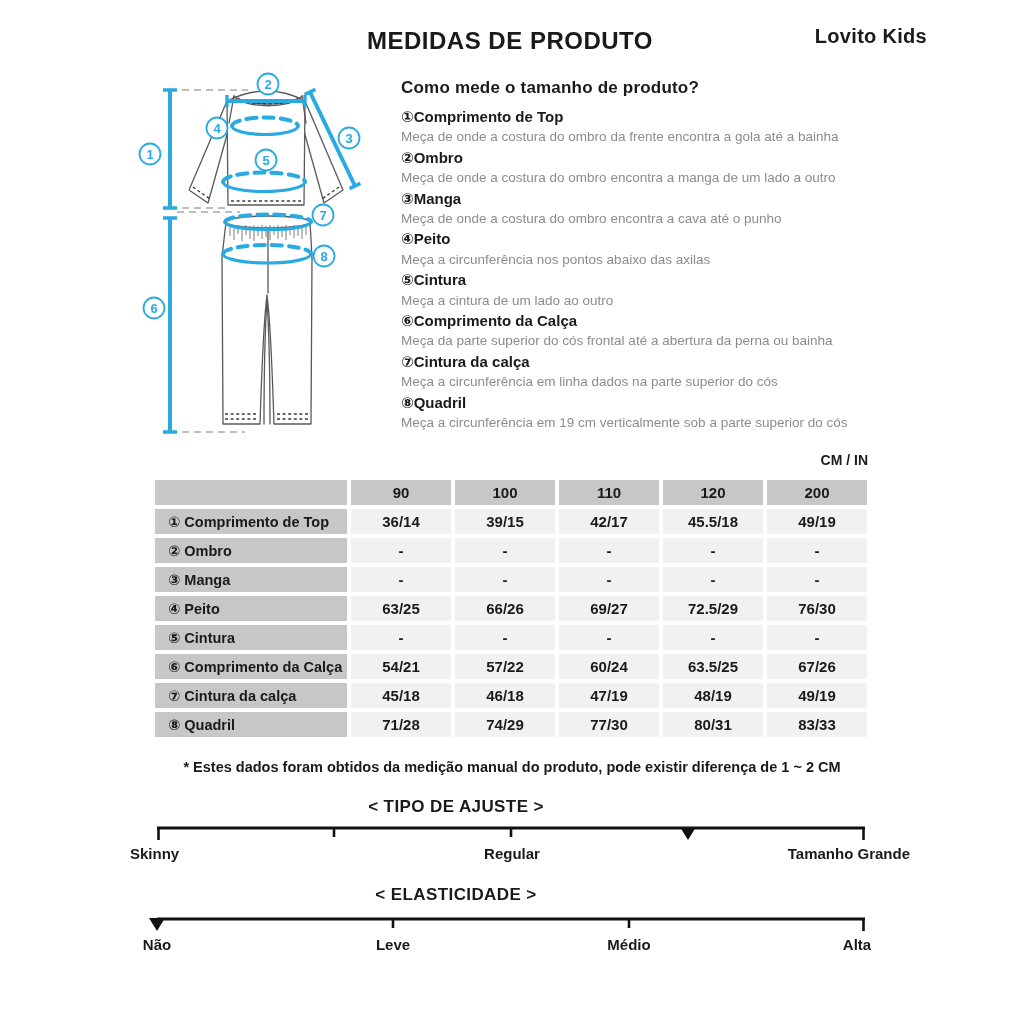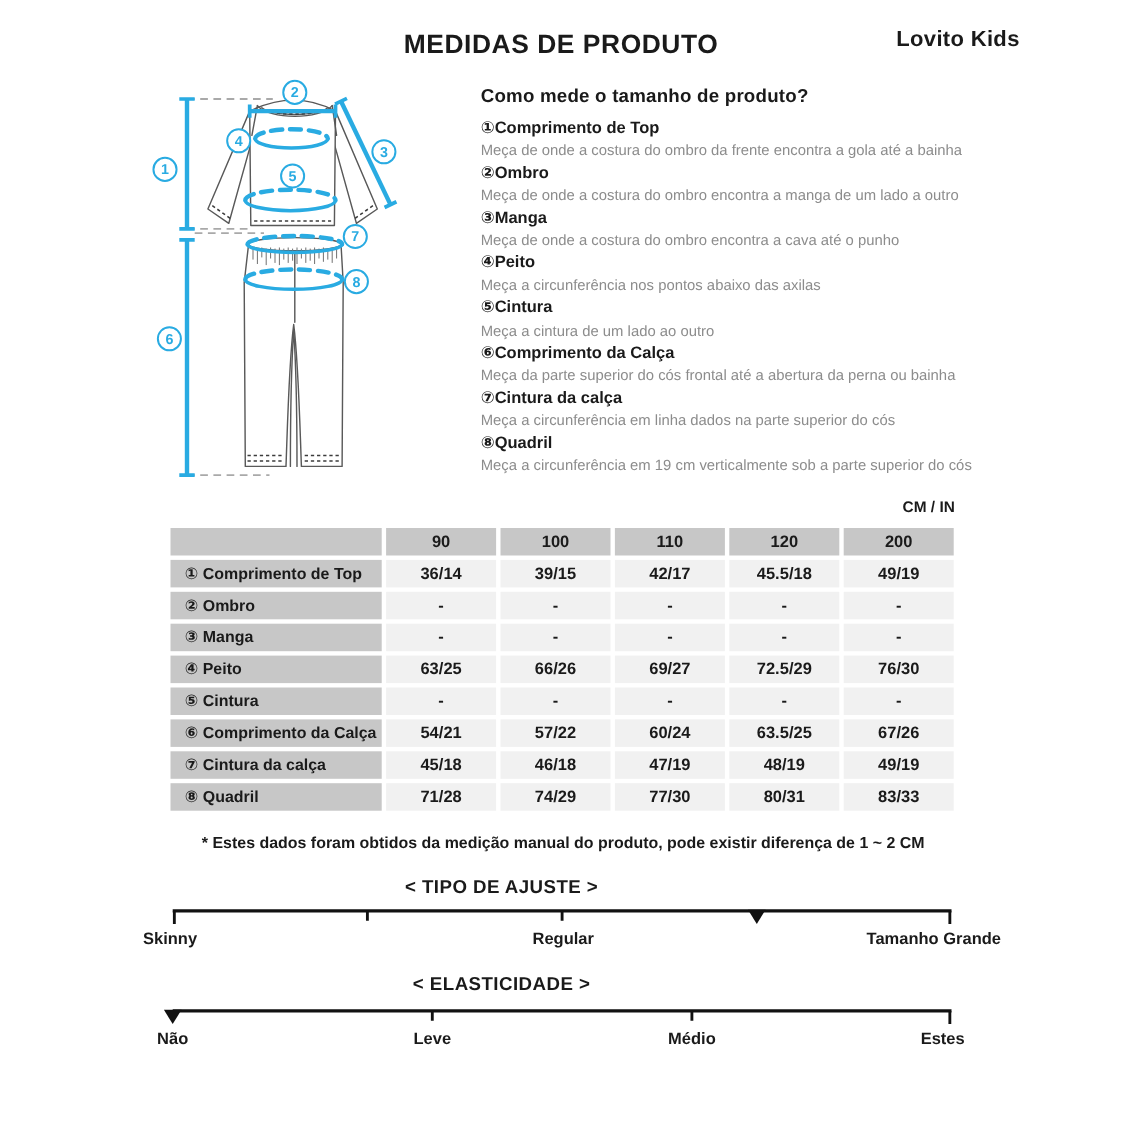--- a/index.html
+++ b/index.html
@@ -12,21 +12,21 @@
   *{margin:0;padding:0;box-sizing:border-box;}
   html,body{width:1024px;height:1024px;background:#fff;overflow:hidden;}
   body{font-family:"Liberation Sans","DejaVu Sans",sans-serif;color:var(--ink);position:relative;}
   .abs{position:absolute;}
 
   
   .title{top:27px;left:0;width:1020px;text-align:center;font-size:24px;font-weight:bold;letter-spacing:.5px;}
   .brand{top:25px;right:97px;font-size:20px;font-weight:bold;letter-spacing:.3px;}
 
   
-  .guide{top:78px;left:437px;width:500px;}
+  .guide{top:78px;left:401px;width:500px;}
   .g-head{font-size:17px;font-weight:bold;letter-spacing:.2px;margin-bottom:9px;}
   .g-label{font-size:15px;font-weight:bold;line-height:20.4px;}
   .g-desc{font-size:13.5px;color:var(--desc-text);line-height:20.4px;}
 
   
   .unit{top:452px;right:156px;font-size:14px;font-weight:bold;}
   table{position:absolute;left:151px;top:476px;border-collapse:separate;border-spacing:4px;}
   th,td{height:25px;font-weight:bold;background:var(--table-cell-bg);text-align:center;vertical-align:middle;}
   th{background:var(--table-header-bg);font-size:15px;width:100px;}
   td{font-size:15px;width:100px;}
@@ -292,14 +292,14 @@
   <line class="sline" x1="17" y1="7" x2="725" y2="7"></line>
   <line class="stick" x1="723.5" y1="7" x2="723.5" y2="19"></line>
   <line class="stick" x1="253" y1="7" x2="253" y2="16" stroke-width="2.2"></line>
   <line class="stick" x1="489" y1="7" x2="489" y2="16" stroke-width="2.2"></line>
   <path class="tri" d="M-8 6 L8 6 L0 19 Z" transform="translate(17,0)"></path>
 </svg>
 <div class="abs ela-labels" style="left:0;width:1024px;height:20px;">
   <span class="scale-label ctr" style="left:157px;">Não</span>
   <span class="scale-label ctr" style="left:393px;">Leve</span>
   <span class="scale-label ctr" style="left:629px;">Médio</span>
-  <span class="scale-label ctr" style="left:857px;">Estes</span>
+  <span class="scale-label ctr" style="left:857px;">Alta</span>
 </div>
 
 </body></html>

